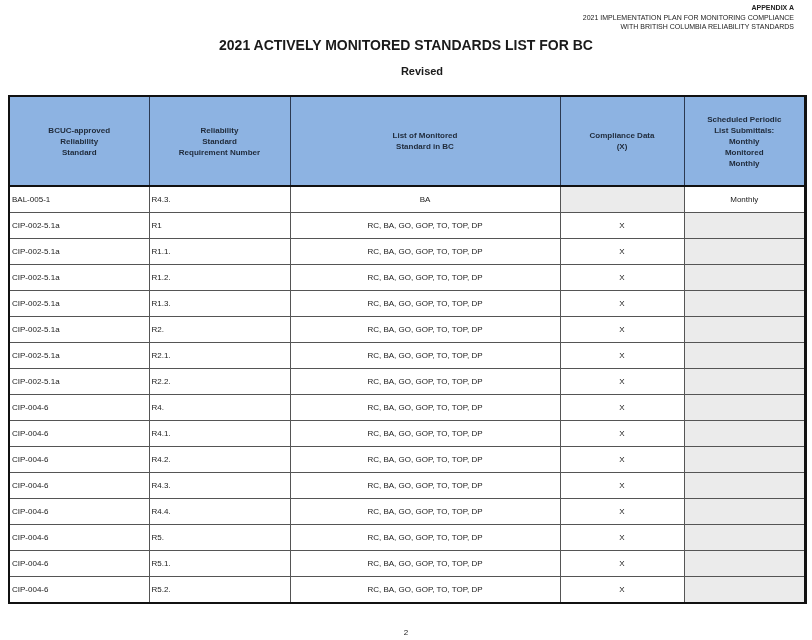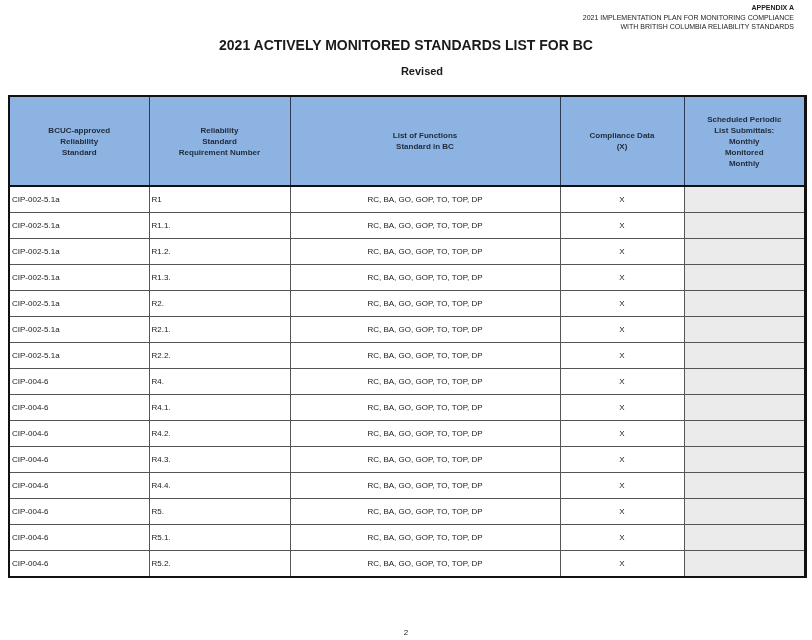--- a/index.html
+++ b/index.html
@@ -71,38 +71,45 @@
           <div>BCUC-approved</div>
           <div>Reliability</div>
           <div>Standard</div>
         </th>
         <th>
           <div>Reliability</div>
           <div>Standard</div>
           <div>Requirement Number</div>
         </th>
         <th>
-          <div>List of Functions</div>
+          <div>List of Monitored</div>
           <div>Standard in BC</div>
         </th>
         <th>
           <div>Compliance Data</div>
           <div>(X)</div>
         </th>
         <th>
           <div>Scheduled Periodic</div>
           <div>List Submittals:</div>
           <div>Monthly</div>
           <div>Monitored</div>
           <div>Monthly</div>
         </th>
       </tr>
     </thead>
     <tbody id="tbody">
         <tr>
+          <td class="left">BAL-005-1</td>
+          <td class="left">R4.3.</td>
+          <td class="center">BA</td>
+          <td class="center shaded"></td>
+          <td class="center">Monthly</td>
+        </tr>
+        <tr>
           <td class="left">CIP-002-5.1a</td>
           <td class="left">R1</td>
           <td class="center">RC, BA, GO, GOP, TO, TOP, DP</td>
           <td class="center">X</td>
           <td class="center shaded"></td>
         </tr>
         <tr>
           <td class="left">CIP-002-5.1a</td>
           <td class="left">R1.1.</td>
           <td class="center">RC, BA, GO, GOP, TO, TOP, DP</td>

